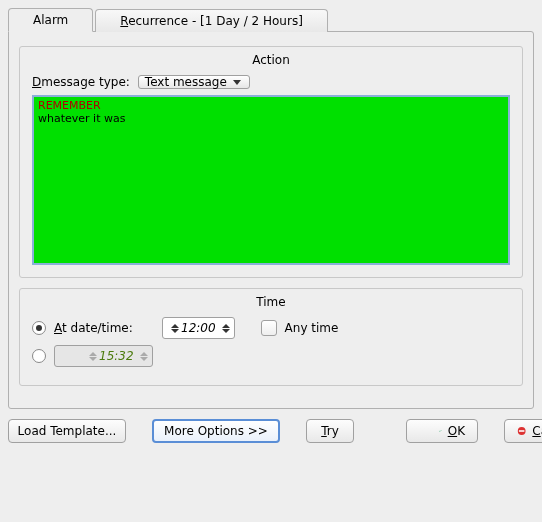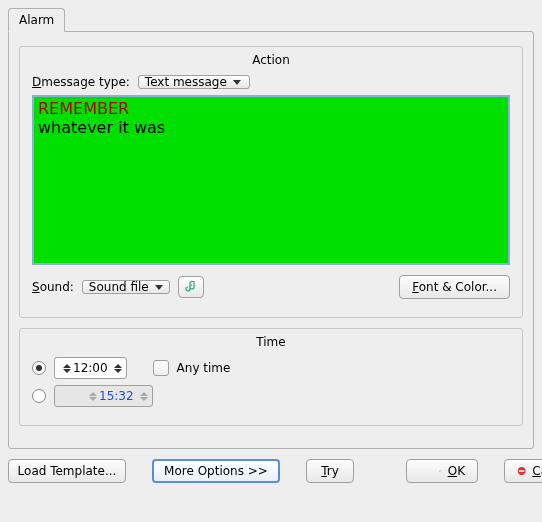--- a/index.html
+++ b/index.html
@@ -15,21 +15,21 @@
   }
   .tabs {
     display: flex;
     align-items: center;
     height: 24px;
     margin-bottom: -1px;
     position: relative;
     z-index: 2;
   }
   .tab {
-    padding: 4px 10px;
+    padding: 4px 24px;
     border: 1px solid #b0b0b0;
     border-bottom: none;
     border-radius: 4px 4px 0 0;
     background: linear-gradient(#f8f8f8, #e8e8e8);
     margin-right: 2px;
     cursor: default;
   }
   .tab.active {
     background: #eeeeee;
     border-bottom: 1px solid #eeeeee;
@@ -78,21 +78,21 @@
     border-right: 4px solid transparent;
     border-top: 5px solid #333;
   }
   .textarea {
     width: 100%;
     height: 170px;
     border: 2px solid #8ab0d9;
     background: #00e000;
     color: #000;
     padding: 2px 4px;
-    font-size: 16px;
+    font-size: 11px;
     white-space: pre-wrap;
     overflow: hidden;
   }
   .textarea .line1 { color: #b00000; }
   .btn {
     display: inline-flex;
     align-items: center;
     justify-content: center;
     gap: 6px;
     padding: 3px 12px;
@@ -117,22 +117,22 @@
   .checkbox {
     width: 16px; height: 16px; border-radius: 3px;
     border: 1px solid #a0a0a0; background: linear-gradient(#fff,#eee);
     flex-shrink: 0;
   }
   .spin {
     display: inline-flex; align-items: center;
     border: 1px solid #a0a0a0; border-radius: 3px;
     background: #fff; height: 22px; padding: 0 2px 0 6px;
   }
-  .spin.disabled { background: #e6e6e6; color: #1d4ed8; padding-left: 32px; }
-  .spin .val { padding-right: 4px; }
+  .spin.disabled { background: #e6e6e6; color: #4d7c0f; padding-left: 32px; }
+  .spin .val { padding-right: 4px; font-style: italic; }
   .spin .arrows { display: flex; flex-direction: column; gap: 1px; padding: 0 2px; }
   .ar-up, .ar-dn { width:0;height:0;border-left:4px solid transparent;border-right:4px solid transparent; }
   .ar-up { border-bottom:4px solid #333; }
   .ar-dn { border-top:4px solid #333; }
   .ar-up.dim { border-bottom-color:#aaa; }
   .ar-dn.dim { border-top-color:#aaa; }
   .footer {
     display: flex;
     gap: 26px;
     margin-top: 10px;
@@ -150,61 +150,49 @@
   .flex-spacer { flex: 1; }
   .label-fixed-1 { min-width: 100px; display:inline-block; }
 </style>
 </head>
 <body>
 
 <div class="tabs">
   <div class="tab active">
     <span>Alarm</span>
   </div>
+  <div class="tab">
+    <span><span class="ul">R</span><span>ecurrence - [1 Day / 2 Hours]</span></span>
+  </div>
 </div>
 
 <div class="tab-content">
 
   <div class="groupbox">
     <div class="groupbox-title">Action</div>
 
     <div class="row">
       <span><span class="ul">D</span><span>message type:</span></span>
       <div class="select" style="min-width:112px;">
         <span>Text message</span>
         <span class="chev-down"></span>
       </div>
     </div>
 
     <div class="textarea"><span class="line1">REMEMBER</span>
 <span>whatever it was</span></div>
 
-    <div class="row" style="margin-top:10px;">
-      <span><span class="ul">S</span><span>ound:</span></span>
-      <div class="select">
-        <span>Sound file</span>
-        <span class="chev-down"></span>
-      </div>
-      <div class="btn small">
-        <svg class="icon-note" viewBox="0 0 12 12">
-            <path d="M5 1 L5 8 A2 2 0 1 1 3 6 L3 6 L3 6 M5 1 L9 0 L9 6 A2 2 0 1 1 7 4" fill="none" stroke="#2a7" stroke-width="1.2"></path>
-          </svg>
-      </div>
-      <div class="flex-spacer"></div>
-      <div class="btn" style="min-width:104px;">
-        <span><span class="ul">F</span><span>ont &amp; Color...</span></span>
-      </div>
-    </div>
   </div>
 
   <div class="groupbox">
     <div class="groupbox-title">Time</div>
 
     <div class="row">
       <span class="radio checked"></span>
+      <span class="label-fixed-1"><span class="ul">A</span><span>t date/time:</span></span>
       <div class="spin">
         <span class="arrows">
             <span class="ar-up"></span>
             <span class="ar-dn"></span>
           </span>
         <span class="val">12:00</span>
         <span class="arrows">
             <span class="ar-up"></span>
             <span class="ar-dn"></span>
           </span>

